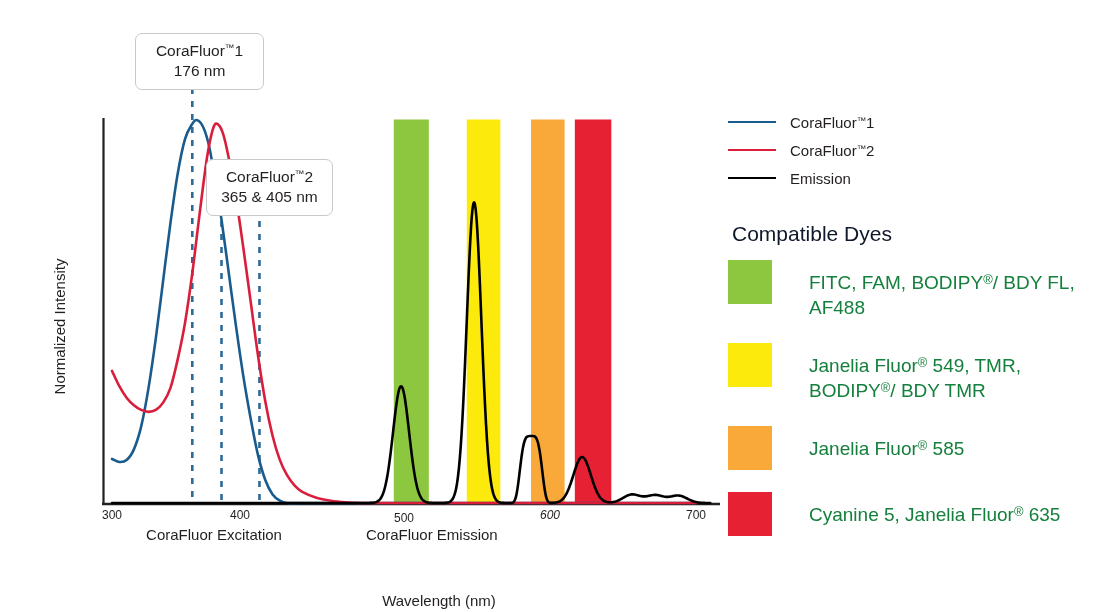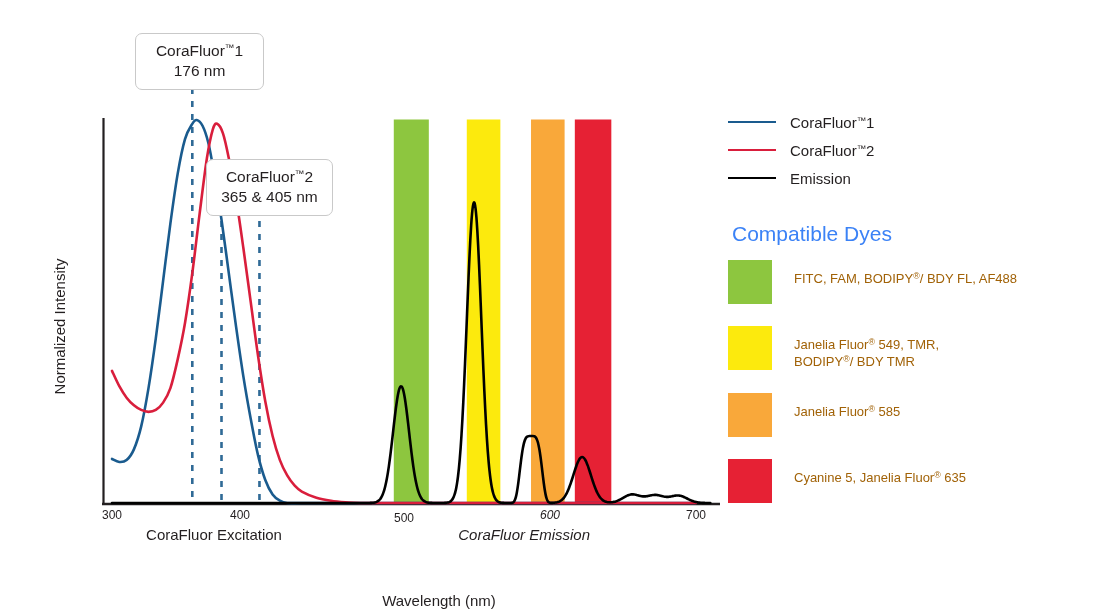--- a/index.html
+++ b/index.html
@@ -30,36 +30,36 @@
   #callout-cf2{left:206px;top:159px;width:127px;}
 
   
   .axis-title{position:absolute;font-size:15px;color:#231f20;white-space:nowrap;}
   #ylabel{
     left:-36px;top:318px;width:190px;text-align:center;
     transform:rotate(-90deg);transform-origin:50% 50%;
   }
   #xlabel{left:264px;top:592px;width:350px;text-align:center;}
   #sub-exc{left:104px;top:526px;width:220px;text-align:center;}
-  #sub-emi{left:366px;top:526px;width:224px;text-align:right;font-style:italic;}
+  #sub-emi{left:366px;top:526px;width:224px;text-align:left;}
 
   
   .tick{position:absolute;font-size:12px;color:#231f20;width:56px;text-align:center;}
 
   
   #legend{position:absolute;left:728px;top:108px;width:372px;}
   .ln-row{display:flex;align-items:center;height:28px;}
   .ln-swatch{width:48px;height:0;border-top-width:2.4px;border-top-style:solid;margin-right:14px;flex:none;}
   .ln-label{font-size:15px;color:#231f20;}
 
-  #dyes-title{font-size:21px;color:#3b82f6;margin:30px 0 14px 4px;font-weight:400;}
+  #dyes-title{font-size:21px;color:#0f172a;margin:30px 0 14px 4px;font-weight:400;}
 
   .dye-row{display:flex;align-items:flex-start;margin-bottom:22px;}
   .dye-swatch{width:44px;height:44px;margin-right:22px;flex:none;}
-  .dye-label{font-size:13px;color:#a16207;line-height:1.34;padding-top:10px;}
+  .dye-label{font-size:19px;color:#15803d;line-height:1.34;padding-top:10px;margin-left:15px;}
   .dye-label .l2{display:block;}
   sup.reg{font-size:0.68em;vertical-align:0.42em;}
 </style>
 </head>
 <body>
 
 <svg id="figure" xmlns="http://www.w3.org/2000/svg" viewBox="0 0 1110 612">
   <rect x="0" y="0" width="1110" height="612" fill="#ffffff"></rect>
   <g id="bands-group">
       <rect x="393.78" y="119.5" width="35.04" height="384.5" fill="#8dc63f"></rect>

